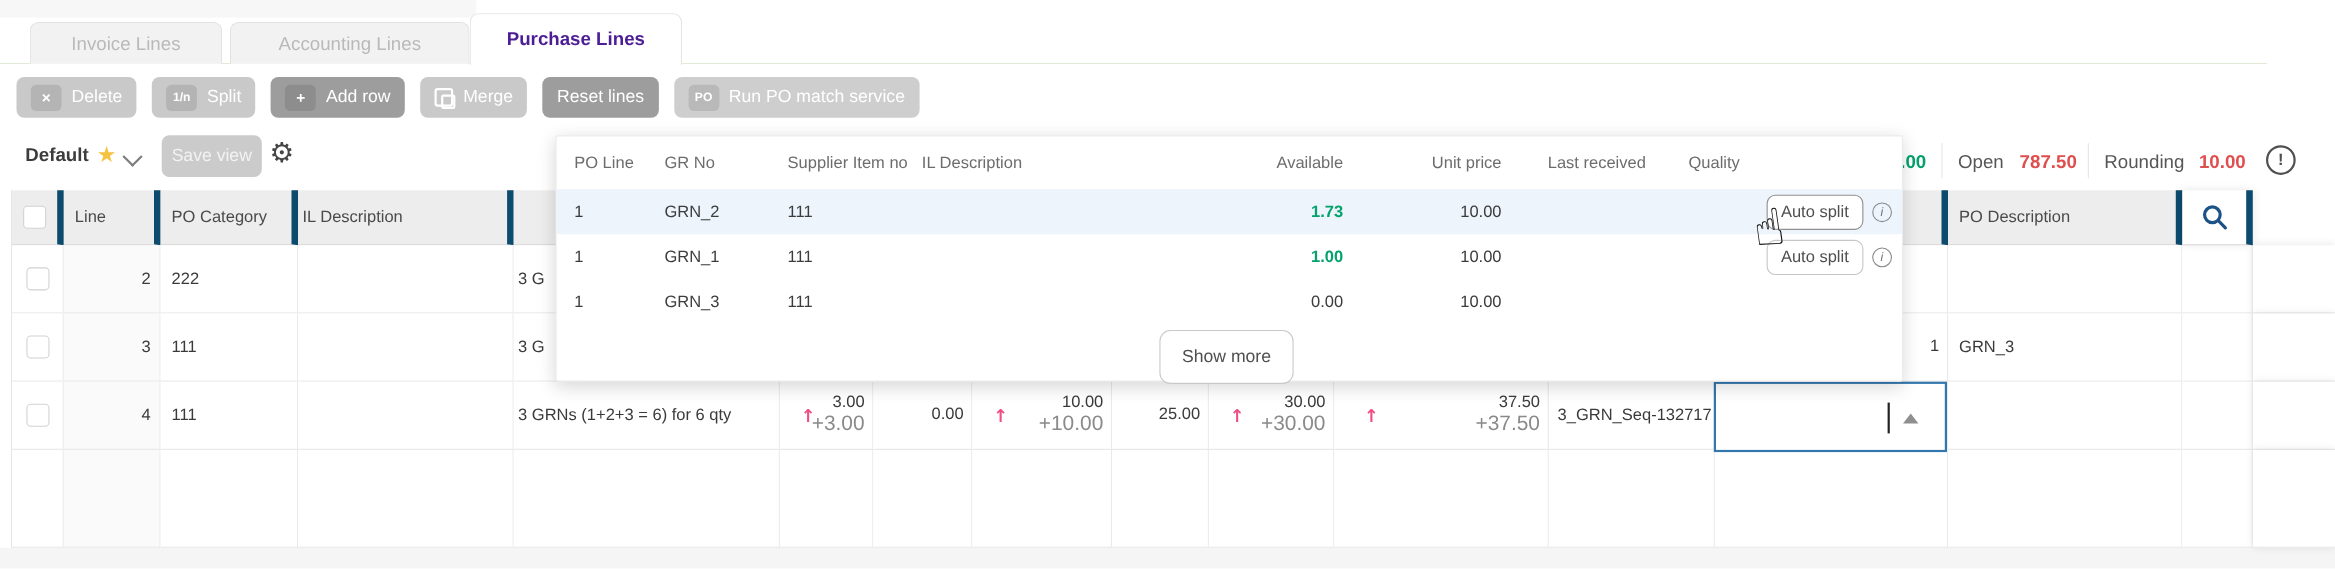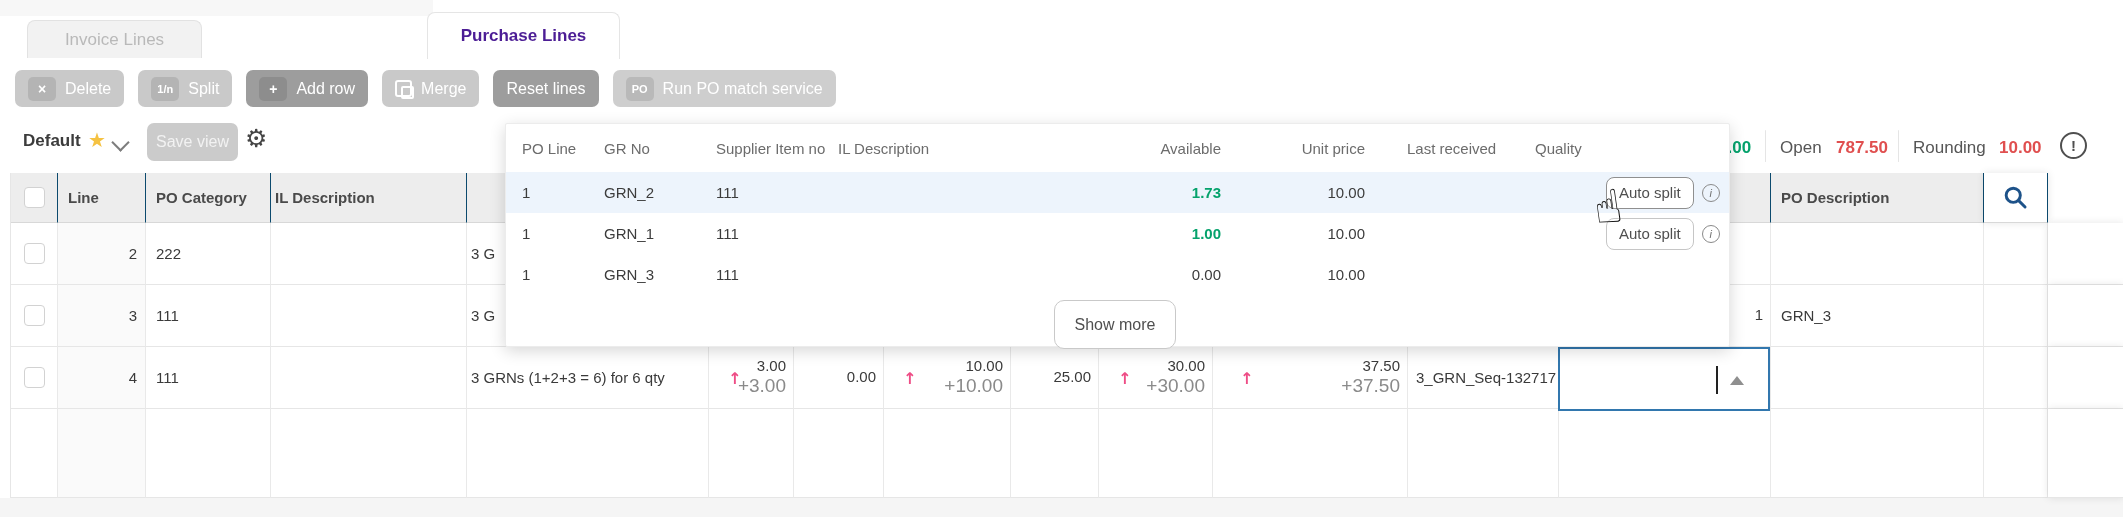--- a/index.html
+++ b/index.html
@@ -59,22 +59,22 @@
         border-bottom:2px solid #7d7d7d;transform:rotate(-45deg);}
   .save-view{left:147px;top:123px;width:91px;height:38px;border-radius:7px;background:#cbcbcb;
         color:#f2f2f2;font-size:16px;display:flex;align-items:center;justify-content:center;}
   .gear{left:245px;top:124px;font-size:25px;color:#454545;}
 
   
   .table{left:10px;top:173px;width:2113px;border-left:1px solid #e6e6e6;}
   .trow{display:grid;grid-template-columns:47px 88px 125px 196px 242px 85px 90px 127px 88px 114px 195px 151px 212px 213px 64px 76px;}
   .cell{border-right:1px solid #e9e9e9;border-bottom:1px solid #e6e6e6;box-sizing:border-box;
         overflow:hidden;white-space:nowrap;display:flex;align-items:center;background:#fff;}
-  .thead .cell{background:#ededed;border-bottom:1px solid #d8d8d8;border-right:1px solid #0c4a6e;
-        font-weight:700;color:#4a4a4a;height:50px;}
+  .thead .cell{background:#ededed;border-bottom:1px solid #d8d8d8;border-right:6px solid #0c4a6e;
+        font-weight:400;color:#4a4a4a;height:50px;}
   .thead .search-cell{background:#fff;}
   .r{height:62px;}
   .r5 .cell{height:89px;}
   .cb{display:flex;align-items:center;justify-content:center;}
   .checkbox{width:21px;height:21px;border:1.5px solid #d2d2d2;border-radius:4px;background:#fff;box-sizing:border-box;}
   .line-col{justify-content:flex-end;padding-right:8px;background:#fafafa;}
   .thead .line-col{justify-content:flex-start;padding-left:10px;background:#ededed;}
   .pad10{padding-left:10px;}
   .il-cell{padding-left:4px;}
   .num{flex-direction:column;justify-content:center;align-items:flex-end;padding-right:7px;position:relative;}
@@ -123,20 +123,21 @@
 </style>
 </head>
 <body>
 
 <div class="page">
 
   <div class="abs top-strip"></div>
 
   <div class="abs tabs">
     <div class="tab tab1">Invoice Lines</div>
+    <div class="tab tab2">Accounting Lines</div>
     <div class="tab tab3 active">Purchase Lines</div>
   </div>
 
   <div class="abs toolbar">
     <div class="btn-row">
       <div class="tbtn">
         <span class="badge">×</span>
         <span>Delete</span>
       </div>
       <div class="tbtn">

